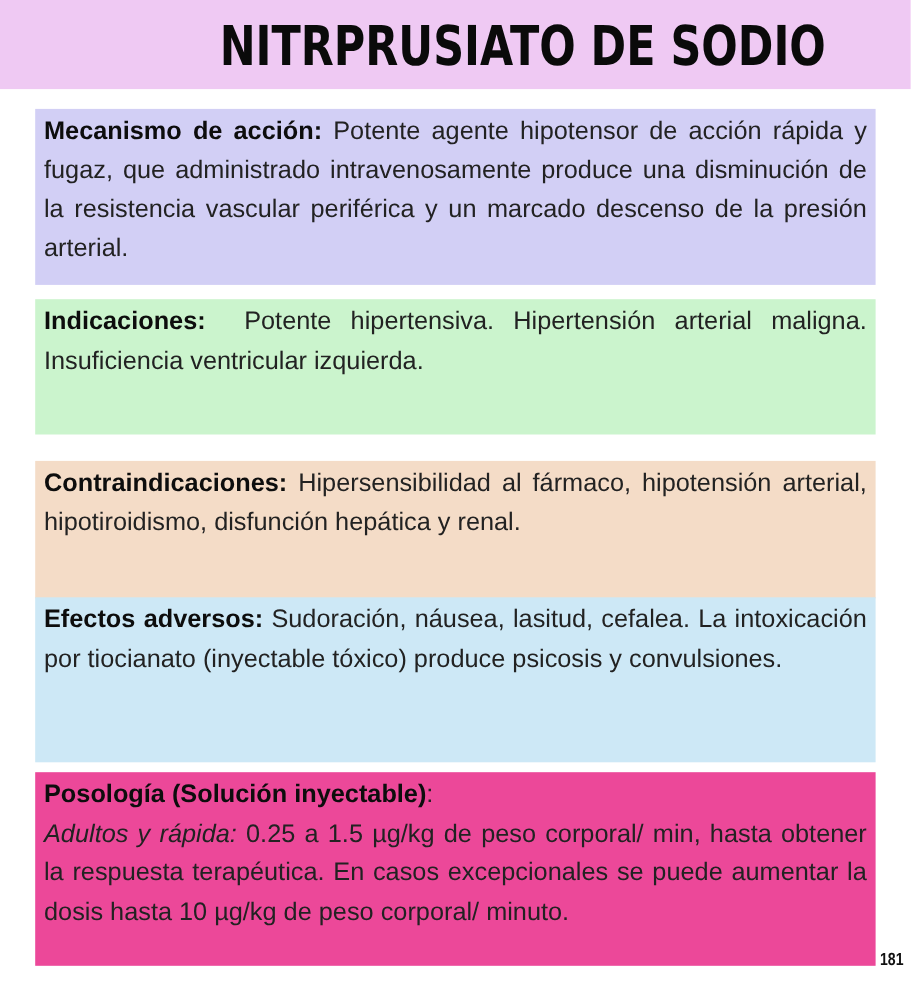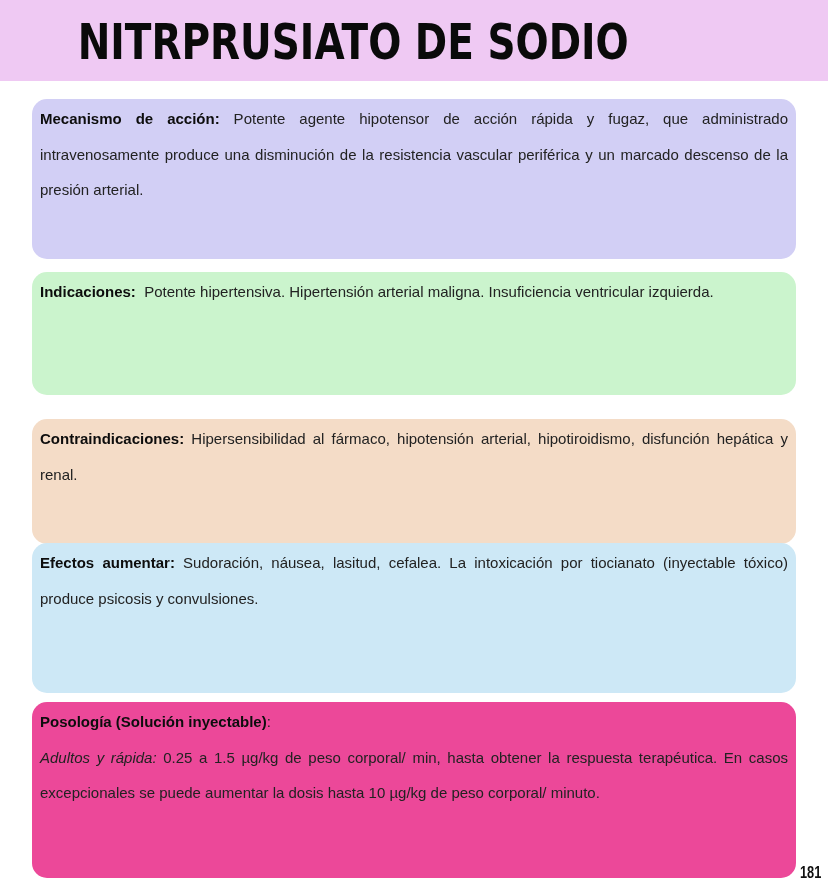--- a/index.html
+++ b/index.html
@@ -2,32 +2,31 @@
 <html><head>
 <meta charset="utf-8">
 <style>
   html, body { margin: 0; padding: 0; }
   body {
     width: 828px; height: 892px; background: #ffffff; position: relative; overflow: hidden;
     font-family: "Liberation Sans", sans-serif; color: #1c1c1c;
   }
   .header {
     position: absolute; left: 0; top: 0; width: 828px; height: 81px;
-    background: #efc9f3; display: flex; align-items: center; justify-content: flex-start;
+    background: #efc9f3; display: flex; align-items: center; justify-content: flex-end;
   }
   .title {
     font-family: "DejaVu Sans", sans-serif; font-weight: bold; font-size: 50px;
     letter-spacing: 0px; color: #0a0a0a; transform: scaleX(0.78); white-space: nowrap;
     margin-top: 2px;
   }
   .box {
     position: absolute; left: 32px; width: 764px; box-sizing: border-box;
-    padding: 2px 8px 0 8px; font-size: 15px; line-height: 35.5px; text-align: justify;
+    padding: 2px 8px 0 8px; font-size: 23px; line-height: 35.5px; text-align: justify;
     color: #222;
-    border-radius: 15px;
   }
   .box .lbl { font-weight: bold; color: #0d0d0d; }
   .box p { margin: 0; }
   .b1 { top: 99px; height: 160px; background: #d2cff5; }
   .b2 { top: 272px; height: 123px; background: #cbf4cd; }
   .b3 { top: 407px; height: 125px; background: #f4dcc7; margin-top: 12px; }
   .b4 { top: 543px; height: 150px; background: #cde8f6; }
   .b5 { top: 702px; height: 176px; background: #ec4899; }
   .it { font-style: italic; }
   .pagenum {
@@ -48,21 +47,21 @@
 
 <div class="box b2">
   <p><span class="lbl">Indicaciones:</span><span style="white-space:pre-wrap">  Potente hipertensiva. Hipertensión arterial maligna. Insuficiencia ventricular izquierda.</span></p>
 </div>
 
 <div class="box b3">
   <p><span class="lbl">Contraindicaciones:</span><span> Hipersensibilidad al fármaco, hipotensión arterial, hipotiroidismo, disfunción hepática y renal.</span></p>
 </div>
 
 <div class="box b4">
-  <p><span class="lbl">Efectos aumentar:</span><span> Sudoración, náusea, lasitud, cefalea. La intoxicación por tiocianato (inyectable tóxico) produce psicosis y convulsiones.</span></p>
+  <p><span class="lbl">Efectos adversos:</span><span> Sudoración, náusea, lasitud, cefalea. La intoxicación por tiocianato (inyectable tóxico) produce psicosis y convulsiones.</span></p>
 </div>
 
 <div class="box b5">
   <p><span class="lbl">Posología (Solución inyectable)</span><span>:</span></p>
   <p><span class="it">Adultos y rápida:</span><span> 0.25 a 1.5 µg/kg de peso corporal/ min, hasta obtener la respuesta terapéutica. En casos excepcionales se puede aumentar la dosis hasta 10 µg/kg de peso corporal/ minuto.</span></p>
 </div>
 
 <div class="pagenum">181</div>
 
 </body></html>

